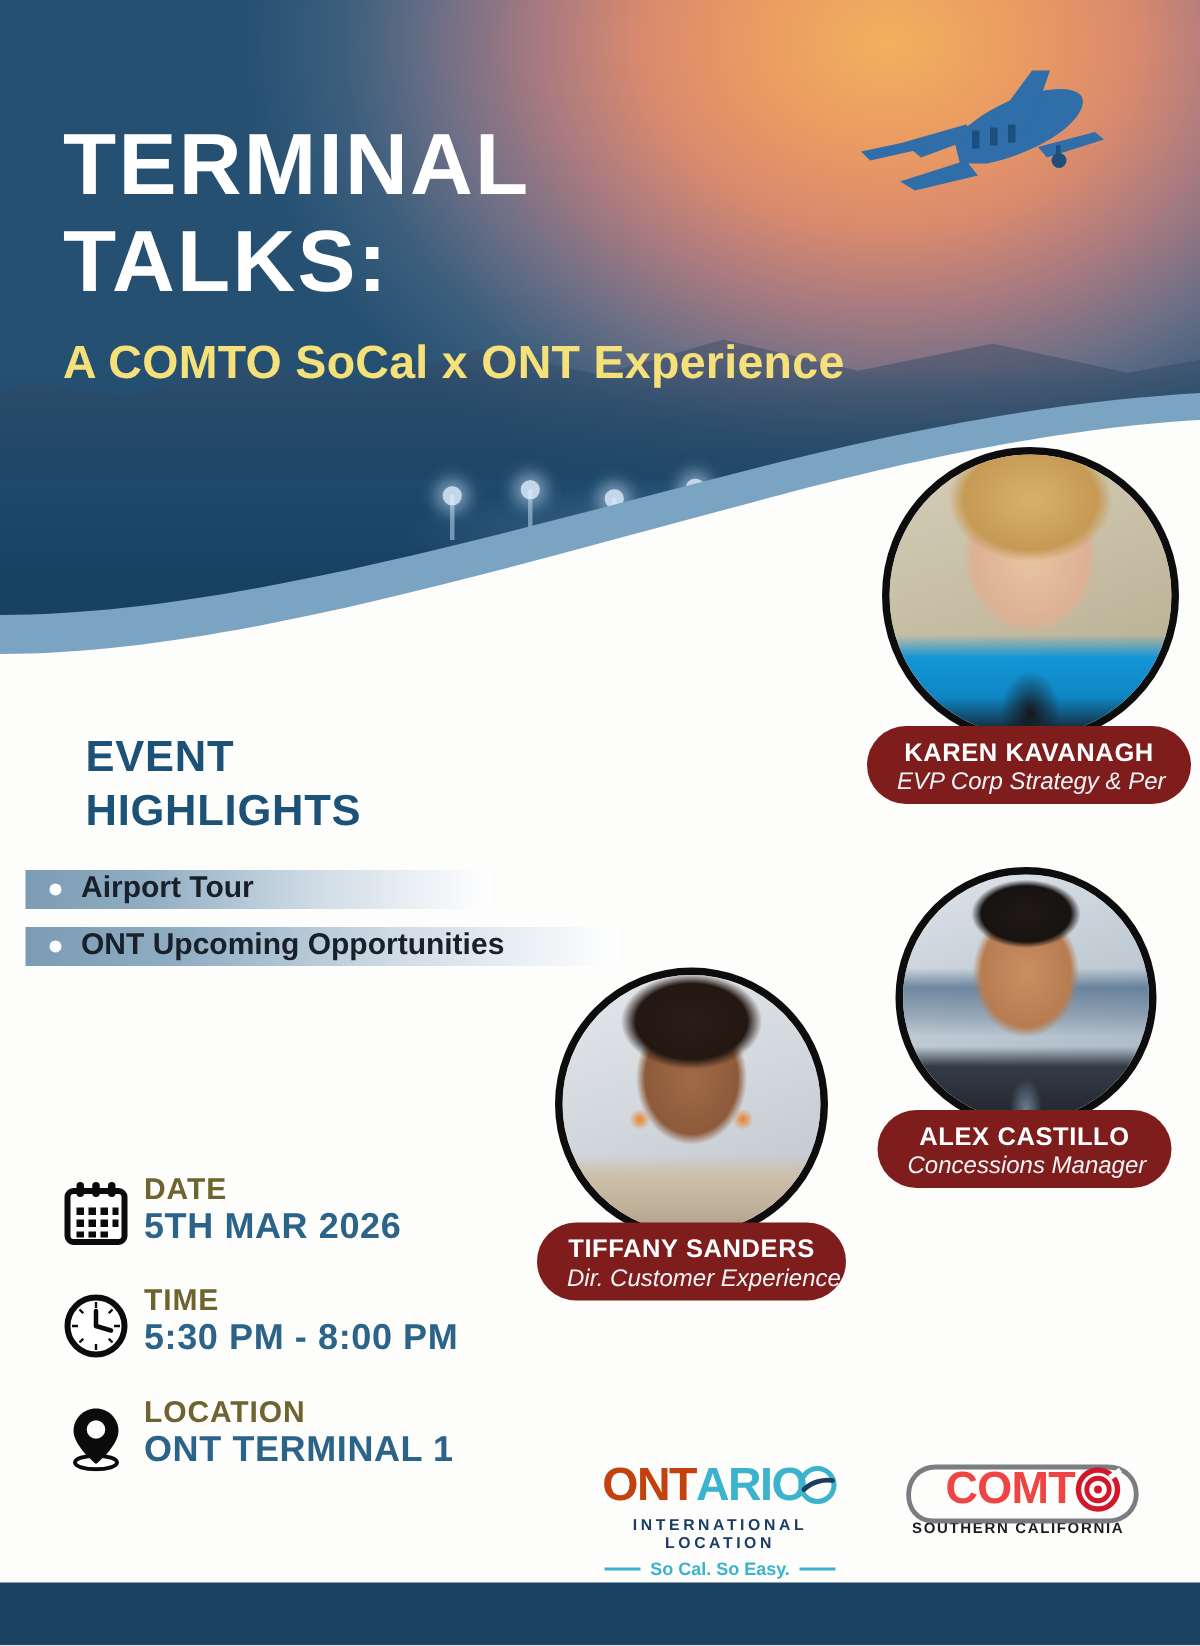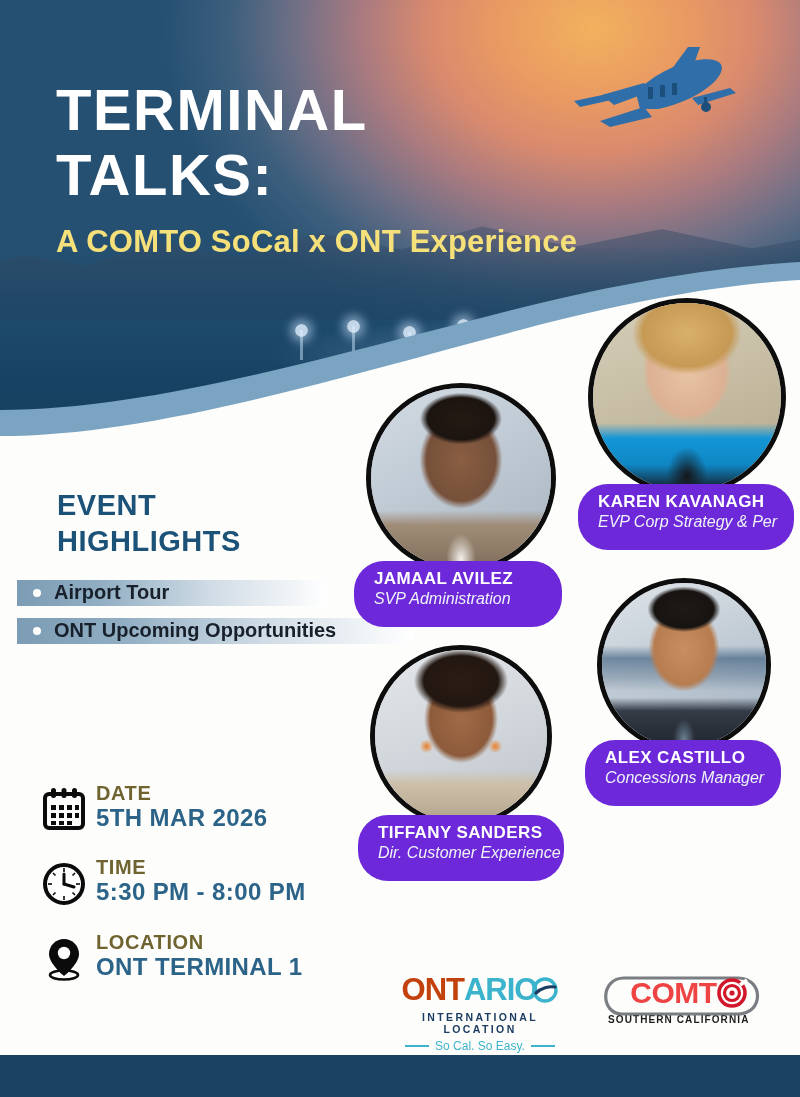--- a/index.html
+++ b/index.html
@@ -48,21 +48,21 @@
     content:""; position:absolute; left:-5px; top:-6px; width:13px; height:13px;
     border-radius:50%; background:rgba(225,240,255,.85);
     box-shadow:0 0 10px 5px rgba(205,230,255,.5);
   }
   .plane-wrap { position:absolute; left:540px; top:35px; width:220px; height:110px; }
 
   .wave {
     position:absolute; left:0; bottom:0; width:800px; height:210px;
   }
 
-  .hero-text { position:absolute; left:56px; top:78px; width:700px; z-index:4; }
+  .hero-text { position:absolute; left:42px; top:78px; width:700px; z-index:4; }
   .title-line {
     font-size:58px; font-weight:bold; color:#ffffff;
     letter-spacing:1.5px; line-height:1.12;
   }
   .subtitle {
     margin-top:16px; font-size:31px; font-weight:bold;
     color:#f5e07a; letter-spacing:.2px;
   }
 
   
@@ -98,22 +98,22 @@
   }
 
   
   .speaker { position:absolute; z-index:6; }
   .portrait {
     border-radius:50%; border:5px solid #0d0d0d; overflow:hidden;
     position:relative; background:#c9ccd2;
   }
   .portrait .ph { position:absolute; inset:0; }
   .plate {
-    position:absolute; background:#6d28d9; border-radius:30px;
-    padding:8px 20px 18px; text-align:left; white-space:nowrap; overflow:hidden;
+    position:absolute; background:#7f1d1d; border-radius:30px;
+    padding:8px 20px 4px; text-align:center; white-space:nowrap; overflow:hidden;
   }
   .plate-name {
     font-size:17px; font-weight:bold; color:#ffffff; letter-spacing:.4px; line-height:1.2;
   }
   .plate-role {
     font-size:16px; font-style:italic; color:#eef3f6; line-height:1.25;
   }
 
   
   .logos { position:absolute; left:390px; top:968px; width:380px; height:84px; z-index:5; }
@@ -277,33 +277,20 @@
       <div class="ph" style="background:radial-gradient(ellipse 74px 56px at 50% 16%, #d9b06a 0%, #c69a55 60%, rgba(198,154,85,0) 74%);"></div>
       <div class="ph" style="background:linear-gradient(180deg, rgba(0,0,0,0) 64%, #1396d6 72%, #0f86c4 86%, #14181e 100%);"></div>
       <div class="ph" style="background:radial-gradient(ellipse 28px 40px at 50% 92%, #16181d 0%, rgba(22,24,29,0) 72%);"></div>
     </div>
     <div class="plate" style="left:-10px; top:186px; width:216px;">
       <div class="plate-name">KAREN KAVANAGH</div>
       <div class="plate-role">EVP Corp Strategy &amp; Per</div>
     </div>
   </div>
 
-  <div class="speaker" style="left:366px; top:383px;">
-    <div class="portrait" style="width:190px;height:190px;">
-      <div class="ph" style="background:linear-gradient(150deg,#d3dce4 0%,#c2ccd6 40%,#a9b4c0 100%);"></div>
-      <div class="ph" style="background:radial-gradient(ellipse 56px 66px at 50% 40%, #8a5f42 0%, #76503a 62%, rgba(118,80,58,0) 74%);"></div>
-      <div class="ph" style="background:radial-gradient(ellipse 54px 34px at 50% 17%, #241a14 0%, #1c1410 62%, rgba(28,20,16,0) 76%);"></div>
-      <div class="ph" style="background:linear-gradient(180deg, rgba(0,0,0,0) 68%, #a08d78 76%, #8c7965 92%, #7b6a58 100%);"></div>
-      <div class="ph" style="background:radial-gradient(ellipse 20px 34px at 50% 95%, #f3f1ec 0%, rgba(243,241,236,0) 74%);"></div>
-    </div>
-    <div class="plate" style="left:-12px; top:178px; width:208px;">
-      <div class="plate-name">JAMAAL AVILEZ</div>
-      <div class="plate-role">SVP Administration</div>
-    </div>
-  </div>
 
   <div class="speaker" style="left:597px; top:578px;">
     <div class="portrait" style="width:174px;height:174px;">
       <div class="ph" style="background:linear-gradient(160deg,#dfe4e9 0%,#c3cdd6 44%,#9fb0bf 100%);"></div>
       <div class="ph" style="background:linear-gradient(180deg, rgba(0,0,0,0) 38%, rgba(36,74,112,0.55) 46%, rgba(32,66,100,0.25) 58%, rgba(0,0,0,0) 66%);"></div>
       <div class="ph" style="background:radial-gradient(ellipse 48px 58px at 50% 40%, #c98f61 0%, #b77d51 62%, rgba(183,125,81,0) 74%);"></div>
       <div class="ph" style="background:radial-gradient(ellipse 48px 30px at 50% 16%, #1f1a16 0%, #171311 62%, rgba(23,19,17,0) 76%);"></div>
       <div class="ph" style="background:linear-gradient(180deg, rgba(0,0,0,0) 70%, #343b46 78%, #262c35 94%, #1d222a 100%);"></div>
       <div class="ph" style="background:radial-gradient(ellipse 15px 30px at 50% 96%, #6e8296 0%, rgba(110,130,150,0) 72%);"></div>
     </div>
@@ -334,21 +321,21 @@
         <span style="font-size:31px; font-weight:bold; color:#c2410c; letter-spacing:-1px;">ONT</span>
         <span style="font-size:31px; font-weight:bold; color:#3bb3cc; letter-spacing:-1px;">ARIO</span>
         <svg width="26" height="26" style="margin-left:-5px;">
           <circle cx="13" cy="13" r="11" fill="none" stroke="#3bb3cc" stroke-width="3.4"></circle>
           <path d="M4 16 C9 11 17 9 23 10" stroke="#1b3d63" stroke-width="3.2" fill="none" stroke-linecap="round"></path>
         </svg>
       </div>
       <div style="text-align:center; font-size:10.5px; font-weight:bold; color:#1b3d63; letter-spacing:2.4px; margin-top:3px;">INTERNATIONAL LOCATION</div>
       <div style="display:flex; align-items:center; justify-content:center; gap:6px; margin-top:4px;">
         <span style="width:24px;height:1.6px;background:#3bb3cc;display:inline-block;"></span>
-        <span style="font-size:12px; font-weight:normal; color:#3bb3cc;">So Cal. So Easy.</span>
+        <span style="font-size:12px; font-weight:bold; color:#3bb3cc;">So Cal. So Easy.</span>
         <span style="width:24px;height:1.6px;background:#3bb3cc;display:inline-block;"></span>
       </div>
     </div>
 
     <div style="position:absolute; left:208px; top:8px; width:175px;">
       <div style="position:relative; display:flex; align-items:center; justify-content:center;">
         <svg width="172" height="46" viewBox="0 0 172 46" style="position:absolute; left:0; top:-4px;">
           <path d="M24 42 C2 42 2 6 26 6 L140 6 C166 6 166 42 140 42 Z" fill="none" stroke="#6f7276" stroke-width="3.2" opacity=".92"></path>
         </svg>
         <span style="position:relative; font-size:30px; font-weight:bold; color:#ef4444; letter-spacing:-0.5px; padding-left:8px;">COMT</span>

